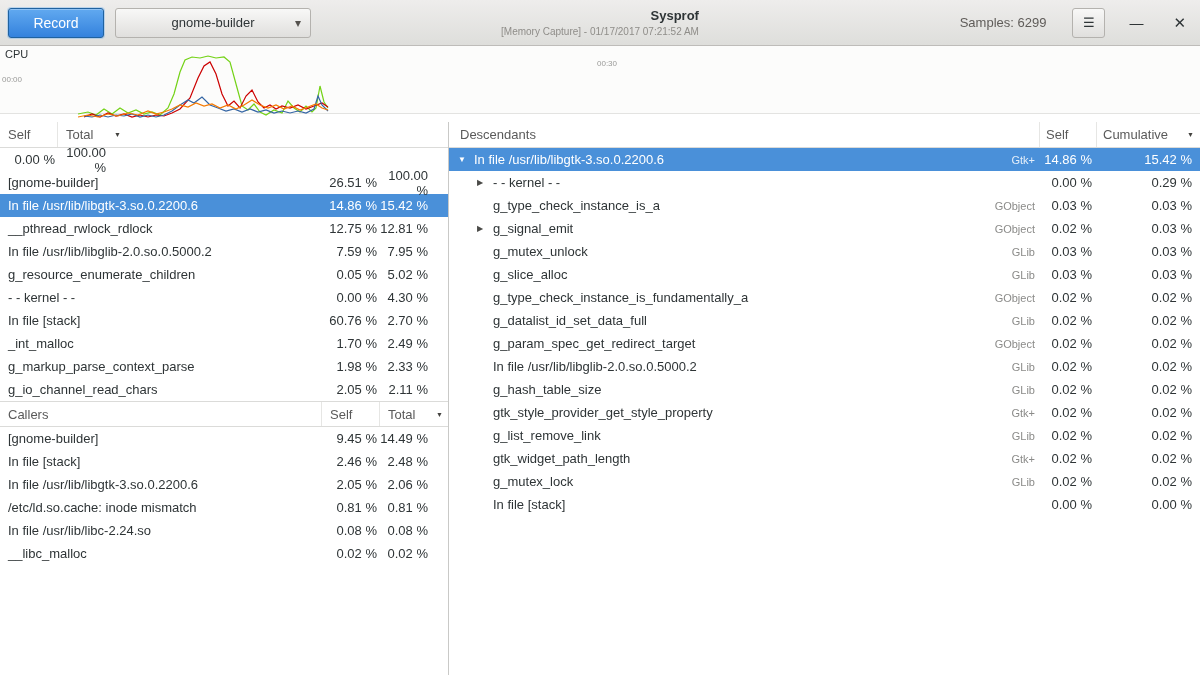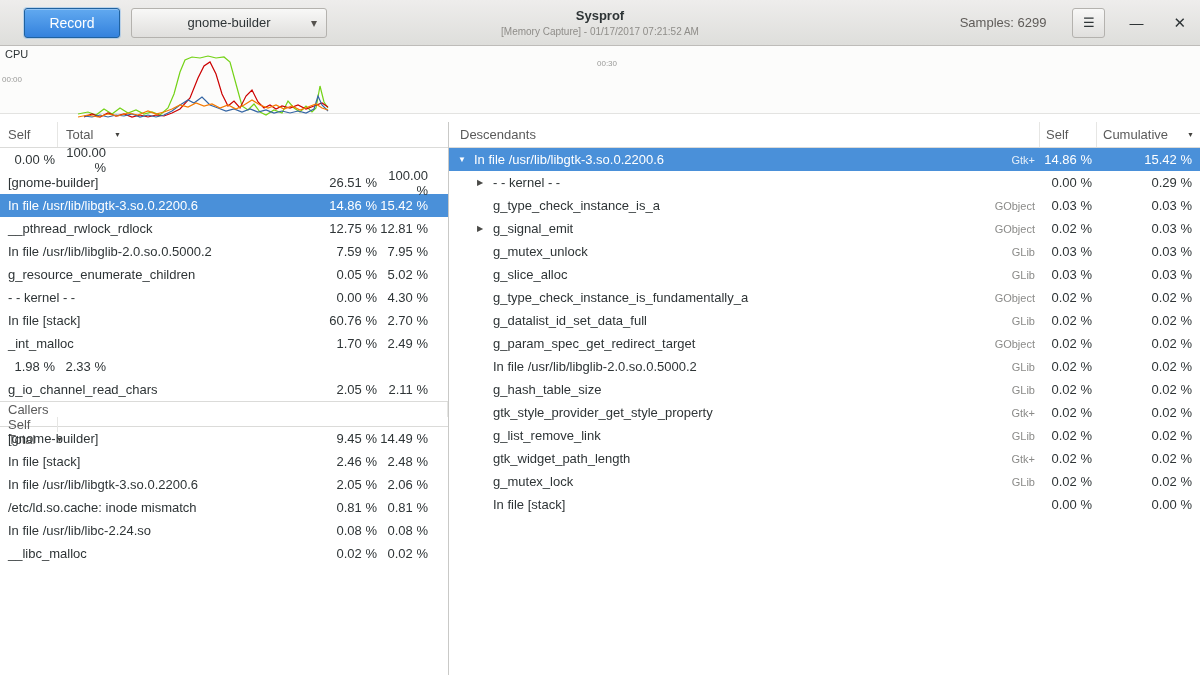--- a/index.html
+++ b/index.html
@@ -2,31 +2,31 @@
 <html><head>
 <meta charset="utf-8">
 <style>
   * { box-sizing: border-box; margin: 0; padding: 0; }
   html, body { width: 1200px; height: 675px; }
   body { font-family: "Liberation Sans", sans-serif; background: #fff; position: relative; overflow: hidden; }
 
   
   .headerbar { position: absolute; top: 0; left: 0; width: 1200px; height: 46px;
     background: linear-gradient(to bottom, #eeedec, #dededb);
-    border-bottom: 1px solid #bebcb9; display: flex; align-items: center; padding: 0 14px 0 24px; }
+    border-bottom: 1px solid #bebcb9; display: flex; align-items: center; padding: 0 14px 0 8px; }
   .btn { border: 1px solid #b4b2ae; border-radius: 3px;
     background: linear-gradient(to bottom, #f8f8f7, #e0dfdd); height: 30px;
     display: flex; align-items: center; justify-content: center; color: #2e3436; font-size: 13px; cursor: default; }
   .record-btn { width: 96px; background: linear-gradient(to bottom, #61a9f0, #3482dd);
     border: 1px solid #20629f; color: #fff; font-size: 14px;
     box-shadow: inset 0 1px rgba(255,255,255,.3), 0 0 0 1px rgba(97,169,240,.35); margin-right: 11px; }
   .profile-btn { width: 196px; position: relative; }
   .profile-btn .arrow { position: absolute; right: 9px; top: 7px; font-size: 12px; color: #55524e; }
   .title-block { position: absolute; left: 50%; top: 8px; transform: translateX(-50%); text-align: center; }
-  .title { font-size: 13px; font-weight: bold; color: #2e3436; }
+  .title { font-size: 13px; font-weight: bold; color: #2e3436; text-align: right; }
   .subtitle { font-size: 10px; color: #8f8d89; margin-top: 3px; }
   .samples { margin-left: auto; font-size: 13px; color: #5f5c59; }
   .menu-btn { width: 33px; margin-left: 26px; font-size: 13px; }
   .winctl { font-size: 14px; color: #2e3436; line-height: 1; }
   .min-btn { margin-left: 24px; }
   .close-btn { margin-left: 30px; font-size: 15px; }
 
   
   .graph { position: absolute; top: 46px; left: 0; width: 1200px; height: 68px; background: #fcfcfb;
     border-bottom: 1px solid #e3e3e1; }
@@ -36,21 +36,21 @@
   .t0 { left: 2px; margin-top: 16px; } .t30 { left: 597px; }
 
   
   .main { position: absolute; top: 122px; left: 0; width: 1200px; bottom: 0; display: flex; }
   .left-pane { width: 448px; background: #fff; }
   .splitter { width: 1px; background: #c9c9c7; }
   .right-pane { flex: 1; background: #fff; }
 
   .thead { display: flex; height: 26px; background: #fff; border-bottom: 1px solid #dbdbd9;
     color: #5a5a5a; font-size: 13px; }
-  .callers-head { border-top: 1px solid #dbdbd9; flex-direction: column; }
+  .callers-head { border-top: 1px solid #dbdbd9; }
   .th { display: flex; align-items: center; height: 100%; }
   .th-name  { flex: 1; padding-left: 8px; border-right: 1px solid #e6e6e4; }
   .th-self  { width: 58px; padding-left: 8px; border-right: 1px solid #e6e6e4; }
   .th-total { width: 68px; padding-left: 8px; padding-right: 5px; }
   .sort { margin-left: auto; font-size: 7px; color: #43423f; }
 
   .row { display: flex; align-items: center; height: 23px; font-size: 13px; color: #2e3436; }
   .row.selected { background: #4a90d9; color: #fff; }
   .fn-name  { flex: 1; padding-left: 8px; white-space: nowrap; overflow: hidden; }
   .fn-self  { width: 58px; text-align: right; padding-right: 3px; }
@@ -156,20 +156,21 @@
         <span class="fn-name">In file [stack]</span>
         <span class="fn-self">60.76 %</span>
         <span class="fn-total">2.70 %</span>
       </div>
       <div class="row">
         <span class="fn-name">_int_malloc</span>
         <span class="fn-self">1.70 %</span>
         <span class="fn-total">2.49 %</span>
       </div>
       <div class="row">
+        <span class="fn-name">g_markup_parse_context_parse</span>
         <span class="fn-self">1.98 %</span>
         <span class="fn-total">2.33 %</span>
       </div>
       <div class="row">
         <span class="fn-name">g_io_channel_read_chars</span>
         <span class="fn-self">2.05 %</span>
         <span class="fn-total">2.11 %</span>
       </div>
     </div>
 

